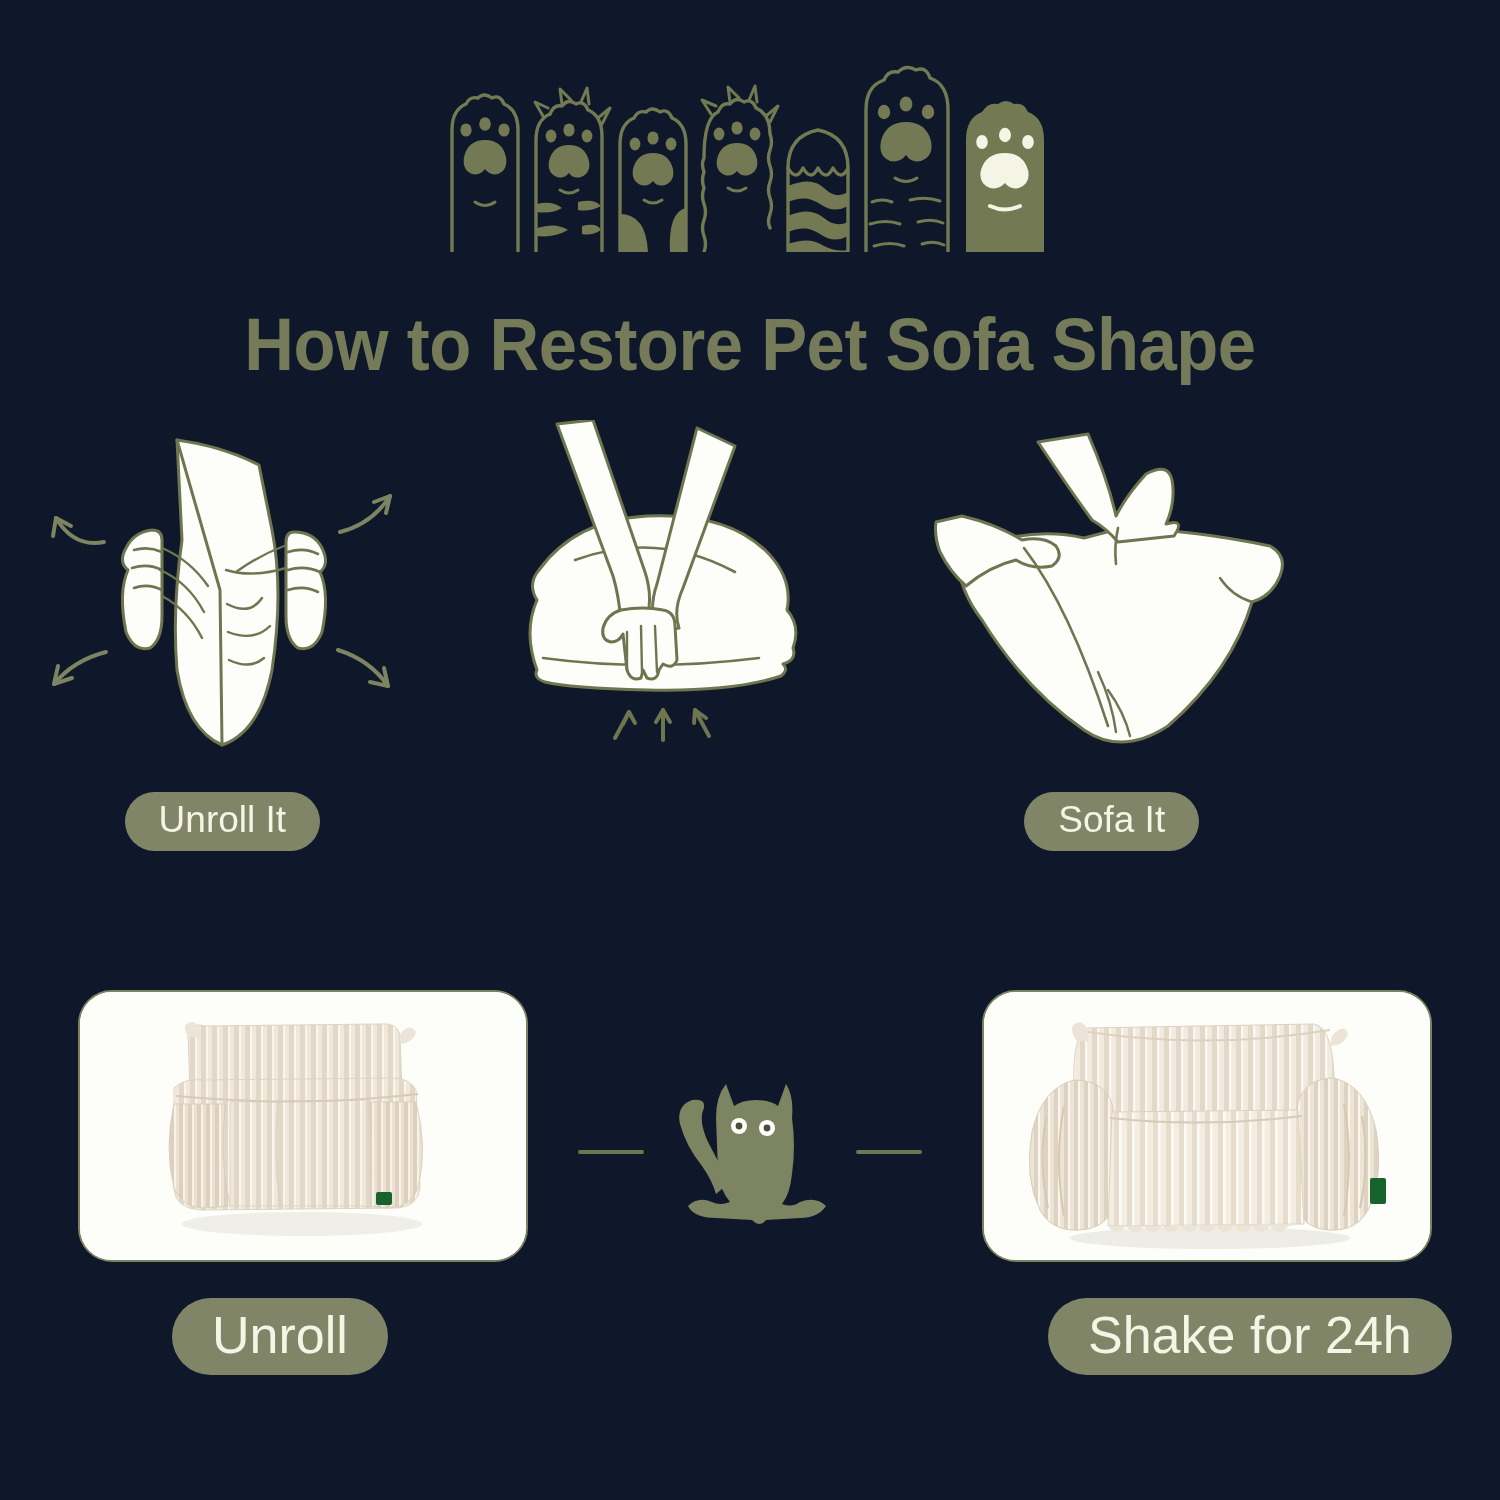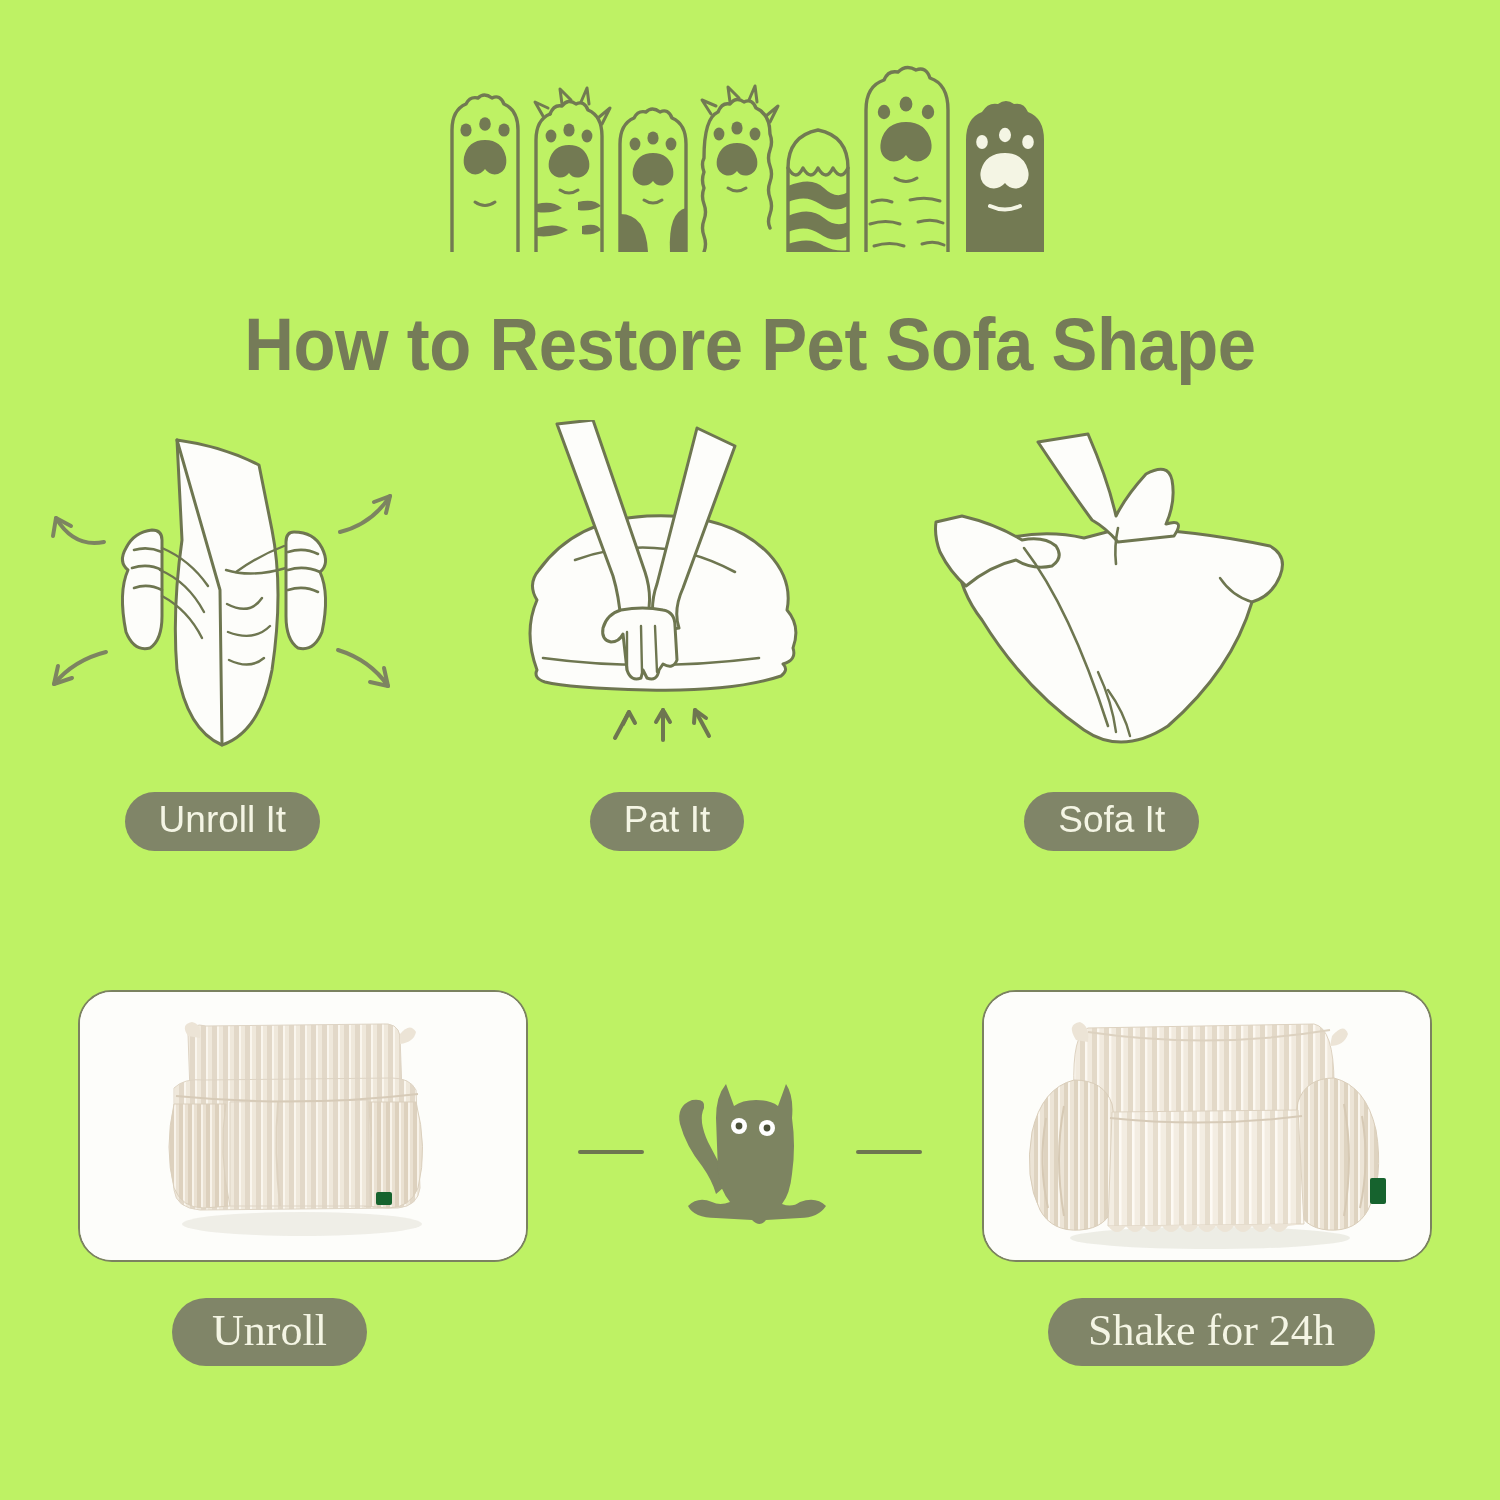--- a/index.html
+++ b/index.html
@@ -8,21 +8,21 @@
     padding: 0;
     background: #f4f5e4;
   }
   body {
     font-family: "Liberation Sans", sans-serif;
   }
   #page {
     position: relative;
     width: 1500px;
     height: 1500px;
-    background: #bef264;
+    background: #0f172a;
     overflow: hidden;
   }
 
   
   #paw-row {
     position: absolute;
     left: 0;
     top: 62px;
     width: 1500px;
     height: 190px;
@@ -123,23 +123,22 @@
     width: 1500px;
     height: 90px;
   }
   .bottom-pill {
     position: absolute;
     top: 0;
   }
   #pill-unroll  { left: 172px; }
   #pill-wait    { left: 1048px; }
   .bottom-pill .pill {
-    font-size: 44px;
+    font-size: 52px;
     padding: 10px 40px 12px;
-    font-family: Liberation Serif, serif;
   }
 </style>
 </head>
 <body>
 
 <div id="page">
 
   <div id="paw-row">
     <svg width="620" height="190" viewBox="0 0 620 190">
       <g fill="none" stroke="#727a52" stroke-width="3.4" stroke-linecap="round" stroke-linejoin="round">
@@ -300,23 +299,20 @@
           </g>
           <g fill="none" stroke="#6e7650" stroke-width="4" stroke-linecap="round">
             <path d="M118 318 L132 292"></path>
             <path d="M132 292 L126 304 M132 292 L138 303"></path>
             <path d="M166 320 L166 290"></path>
             <path d="M166 290 L159 302 M166 290 L173 302"></path>
             <path d="M212 316 L198 290"></path>
             <path d="M198 290 L197 303 M198 290 L209 298"></path>
           </g>
         </svg>
-      </div>
-      <div class="step-pill-wrap">
-        <span class="pill">Pat It</span>
       </div>
     </div>
 
     <div class="step">
       <div class="step-art">
         <svg width="360" height="350" viewBox="0 0 360 350">
           <g fill="#fdfdfa" stroke="#6e7650" stroke-width="3" stroke-linecap="round" stroke-linejoin="round">
 
             <path d="M24 136 Q92 104 152 118 L190 108 Q262 110 338 126 Q356 136 348 156 Q340 176 320 182 Q300 250 236 306 Q190 336 152 310 Q92 268 50 200 Q28 172 24 136 Z"></path>
 

